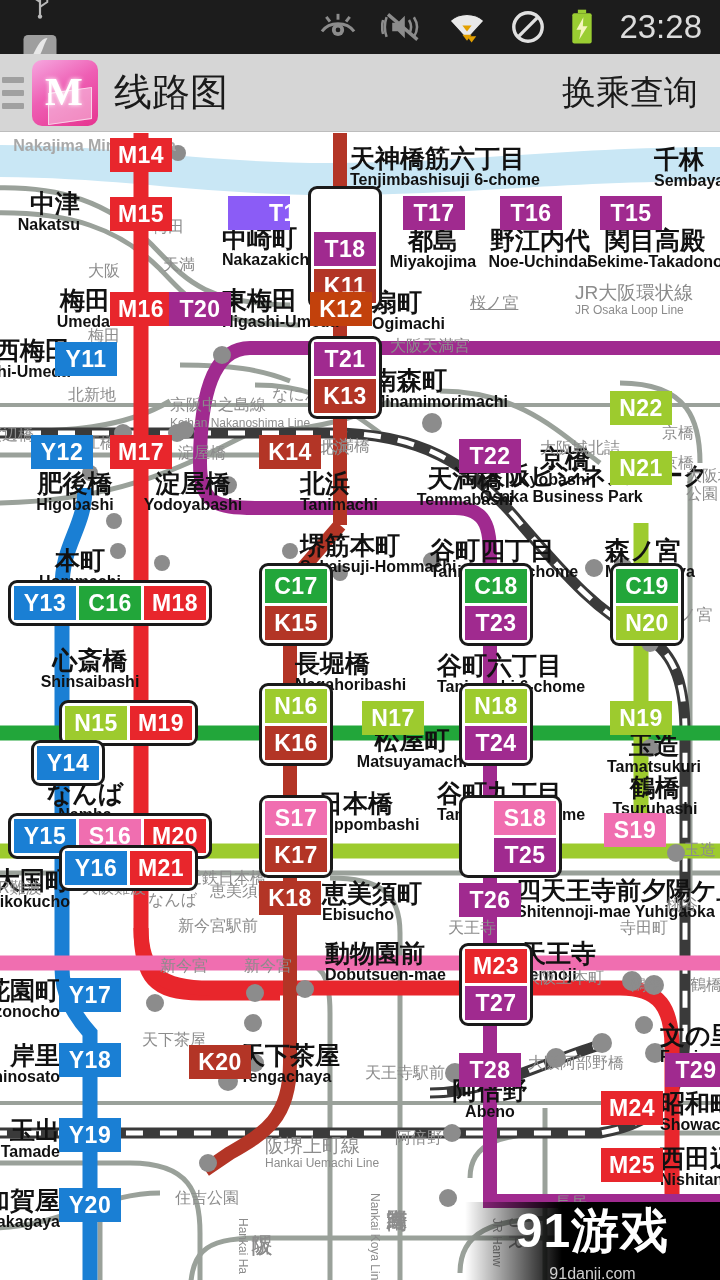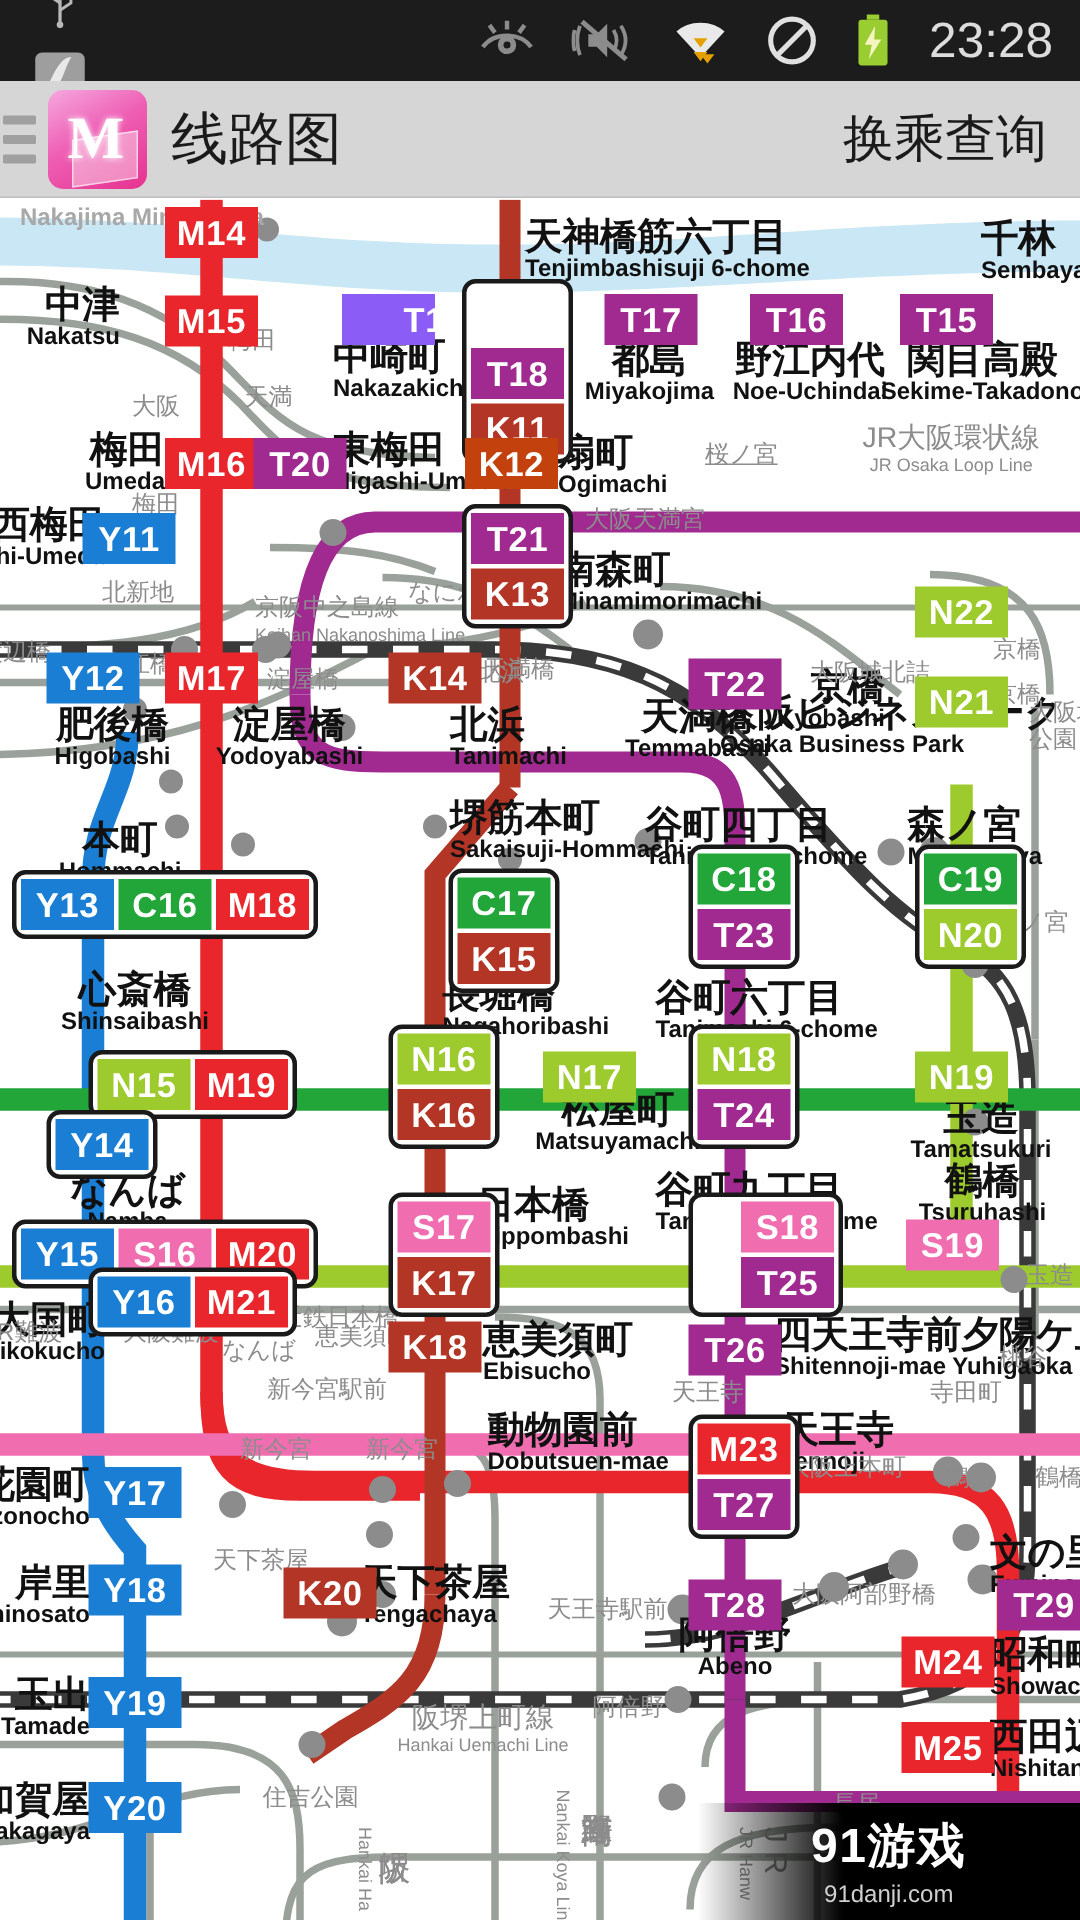--- a/index.html
+++ b/index.html
@@ -53,41 +53,41 @@
 
   
   .lbl { position:absolute; white-space:nowrap; color:#111; }
   .lbl .jp { font-size:25px; font-weight:bold; line-height:1.0; display:block; }
   .lbl .en { font-size:16px; font-weight:bold; line-height:1.15; display:block; }
   .lbl.c { text-align:center; }
   .lbl.r { text-align:right; }
 
   
   .glbl { position:absolute; white-space:nowrap; color:#8c8c8c; font-size:16px; }
-  .glbl.big { font-size:19px;text-align:center; }
+  .glbl.big { font-size:19px; }
   .glbl .en2 { font-size:12px; display:block; }
   .glbl.v { writing-mode:vertical-rl; }
 
   
   .chip {
     position:absolute; color:#fff; font-weight:bold; text-align:center;
     font-size:23px; line-height:34px; height:34px; width:62px; letter-spacing:.5px;
   }
   .grp {
     position:absolute; background:#fff; border:3px solid #1a1a1a;
     border-radius:9px; padding:3px; display:flex; flex-direction:column; gap:3px;
   }
   .grp.row { flex-direction:row; }
   .grp .chip { position:static; }
   #wm-91 {
     position:absolute; right:0; bottom:0; width:255px; height:78px;
     background:linear-gradient(to right, rgba(0,0,0,0) 0%, #000 38%, #000 100%);
     display:flex; flex-direction:column; justify-content:center; align-items:center;
   }
-  #wm-91 .t1 { color:#fff; font-size:32px; font-weight:bold; letter-spacing:1px; }
+  #wm-91 .t1 { color:#fff; font-size:48px; font-weight:bold; letter-spacing:1px; }
   #wm-91 .t2 { color:#cfcfcf; font-size:16px; margin-top:2px; }
 </style>
 </head>
 <body>
 
 <div id="statusbar">
   <div id="sb-left">
     <svg class="sb-ico" width="34" height="34" viewBox="0 0 24 24">
       <circle cx="10" cy="10" r="7" fill="none" stroke="#b8b8b8" stroke-width="1.8"></circle>
       <line x1="15" y1="15" x2="21" y2="21" stroke="#b8b8b8" stroke-width="1.8"></line>
@@ -618,21 +618,21 @@
   <div class="chip" style="left:31px; top:302px; background:#1a7fd4;">Y12</div>
   <div class="chip" style="left:110px; top:302px; background:#e8262c;">M17</div>
   <div class="chip" style="left:259px; top:302px; background:#b33526;">K14</div>
 
   <div class="grp row" style="left:8px; top:447px;">
     <div class="chip" style="background:#1a7fd4;">Y13</div>
     <div class="chip" style="background:#22a63a;">C16</div>
     <div class="chip" style="background:#e8262c;">M18</div>
   </div>
 
-  <div class="grp" style="left:259px; top:446px;margin-left:40px;">
+  <div class="grp" style="left:259px; top:430px;">
     <div class="chip" style="background:#22a63a;">C17</div>
     <div class="chip" style="background:#b33526;">K15</div>
   </div>
 
   <div class="grp" style="left:459px; top:430px;">
     <div class="chip" style="background:#22a63a;">C18</div>
     <div class="chip" style="background:#a02a8f;">T23</div>
   </div>
 
   <div class="grp" style="left:610px; top:430px;">

